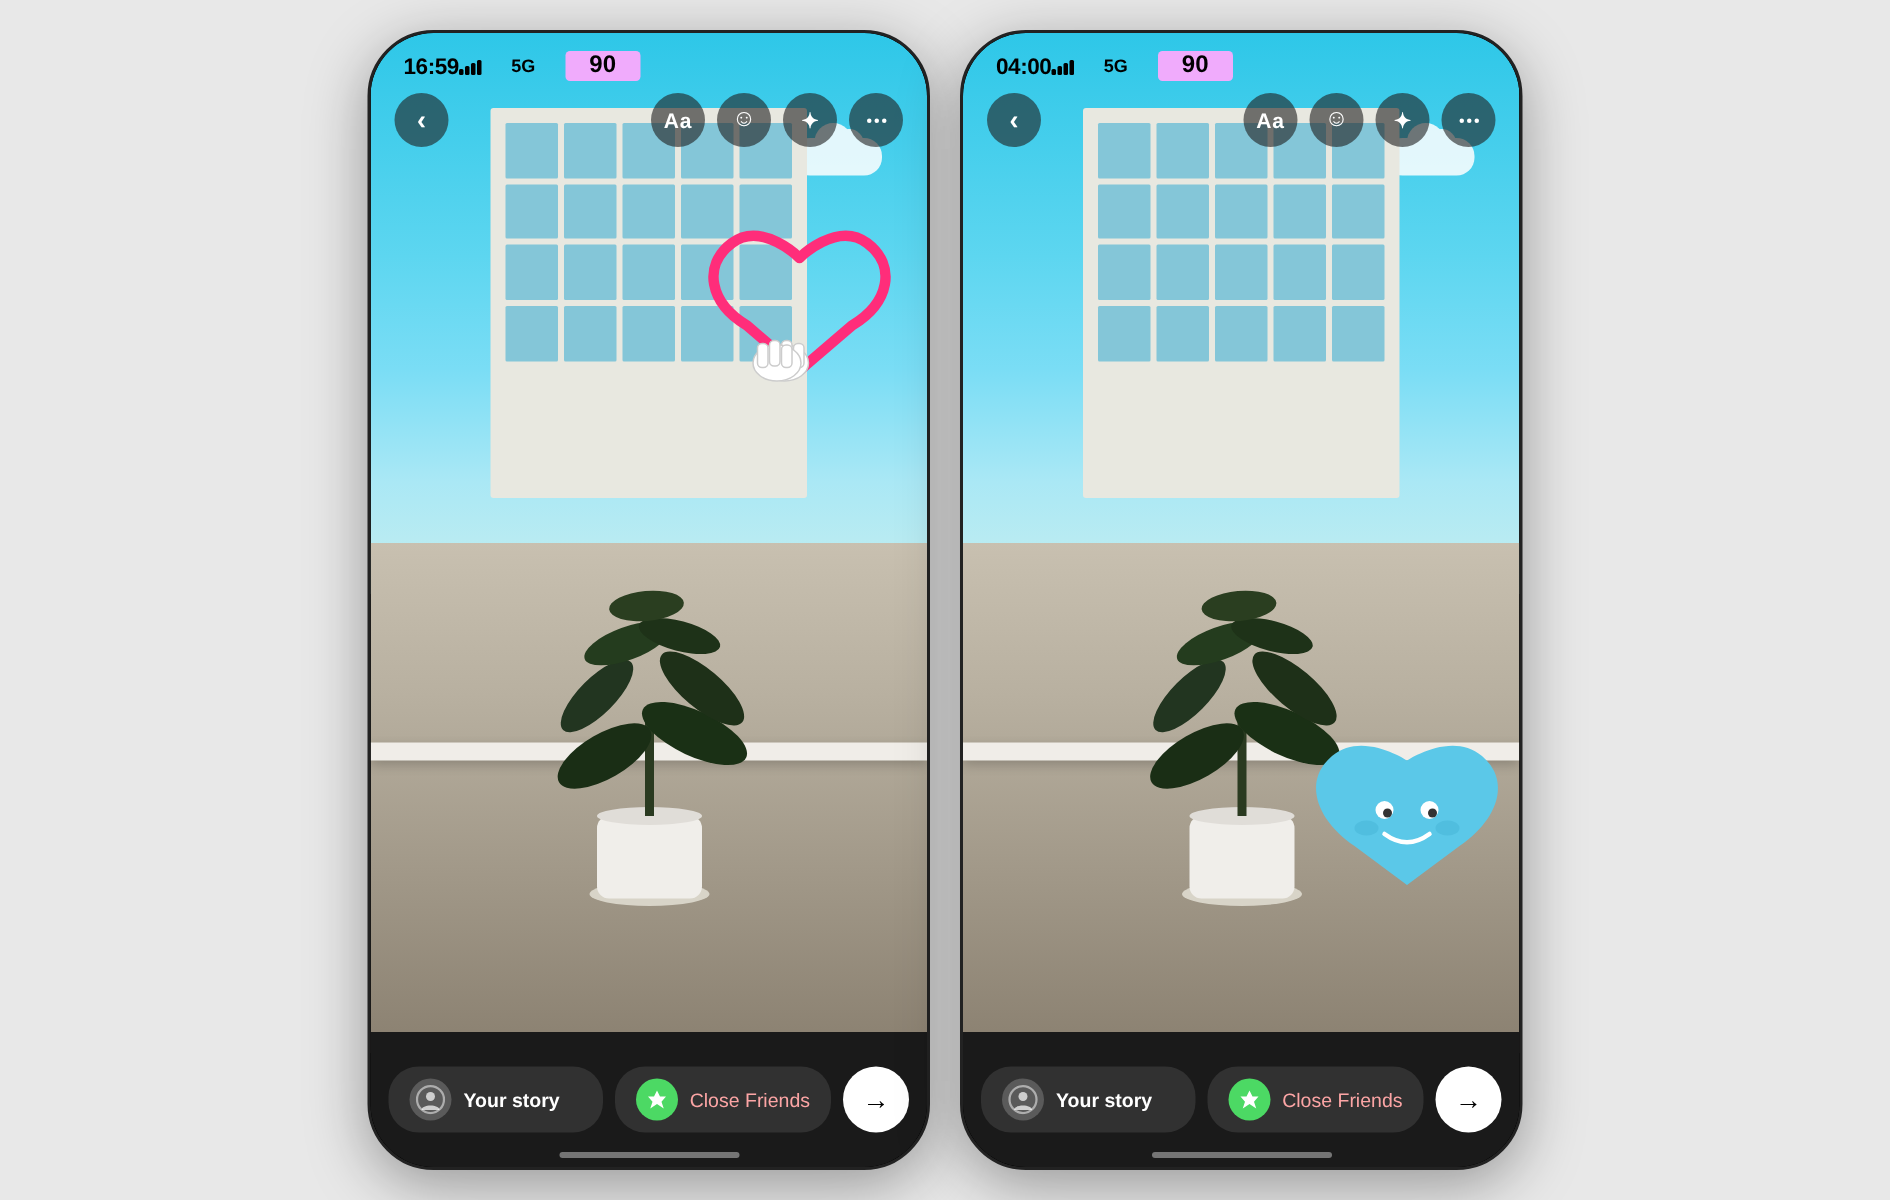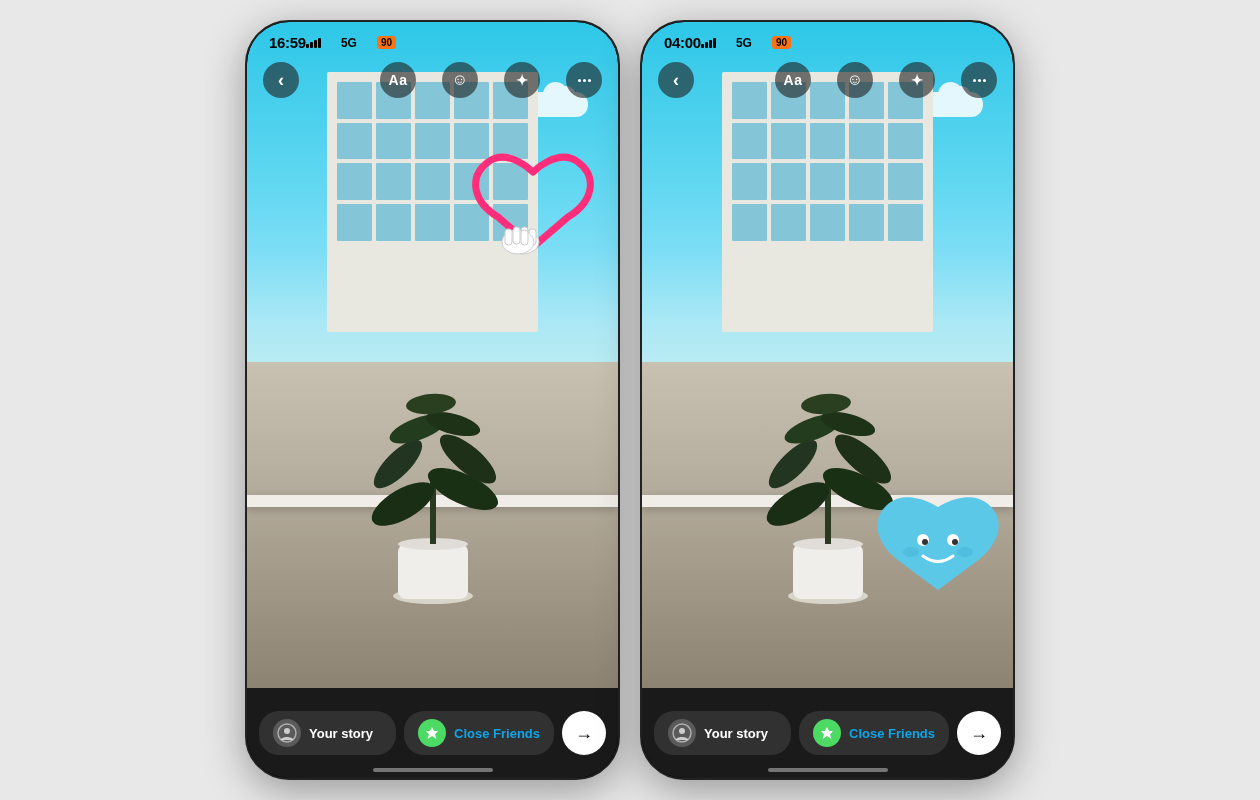--- a/index.html
+++ b/index.html
@@ -85,25 +85,25 @@
       gap: 1px;
       height: 11px;
     }
     .signal-bar {
       width: 3px;
       background: #000;
       border-radius: 1px;
     }
 
     .battery-badge {
-      background: #f97316;
+      background: #f0abfc;
       color: #000;
-      font-size: 10px;
+      font-size: 16px;
       font-weight: 700;
-      padding: 1px 4px;
+      padding: 1px 16px;
       border-radius: 3px;
     }
 
     
     .story-content {
       position: absolute;
       top: 0; left: 0; right: 0;
       height: 680px;
       overflow: hidden;
     }
@@ -178,21 +178,21 @@
       align-items: center;
       justify-content: center;
       color: white;
       font-size: 14px;
       font-weight: 700;
       cursor: pointer;
     }
 
     .toolbar-right {
       display: flex;
-      gap: 26px;
+      gap: 8px;
     }
 
     
     .bottom-bar {
       position: absolute;
       bottom: 0; left: 0; right: 0;
       height: 90px;
       background: #1a1a1a;
       border-radius: 0 0 42px 42px;
       display: flex;
@@ -248,23 +248,23 @@
       height: 28px;
       border-radius: 50%;
       background: #4cd964;
       display: flex;
       align-items: center;
       justify-content: center;
       flex-shrink: 0;
     }
 
     .close-friends-label {
-      color: #0ea5e9;
+      color: #fca5a5;
       font-size: 13px;
-      font-weight: 700;
+      font-weight: 400;
       white-space: nowrap;
     }
 
     .send-btn {
       width: 44px;
       height: 44px;
       border-radius: 50%;
       background: white;
       display: flex;
       align-items: center;

